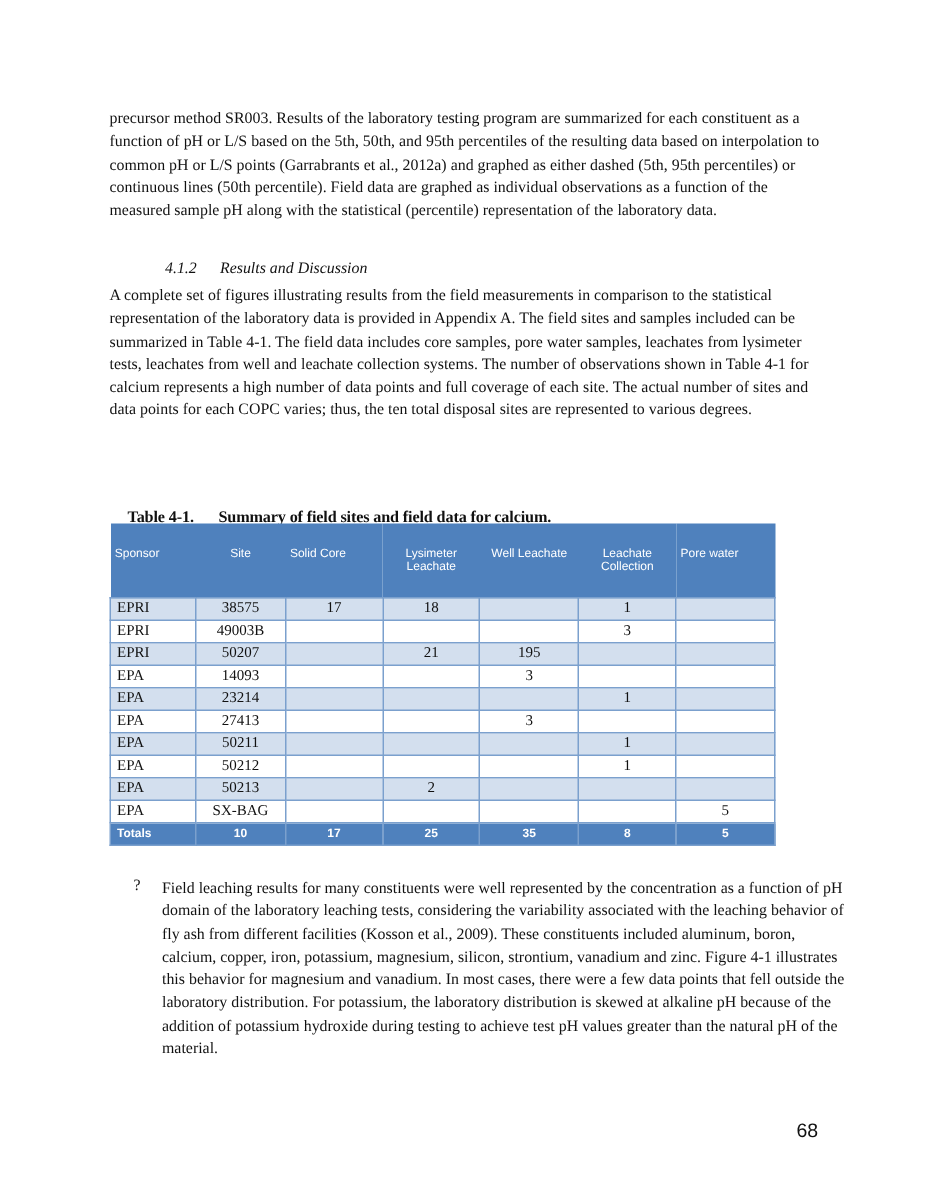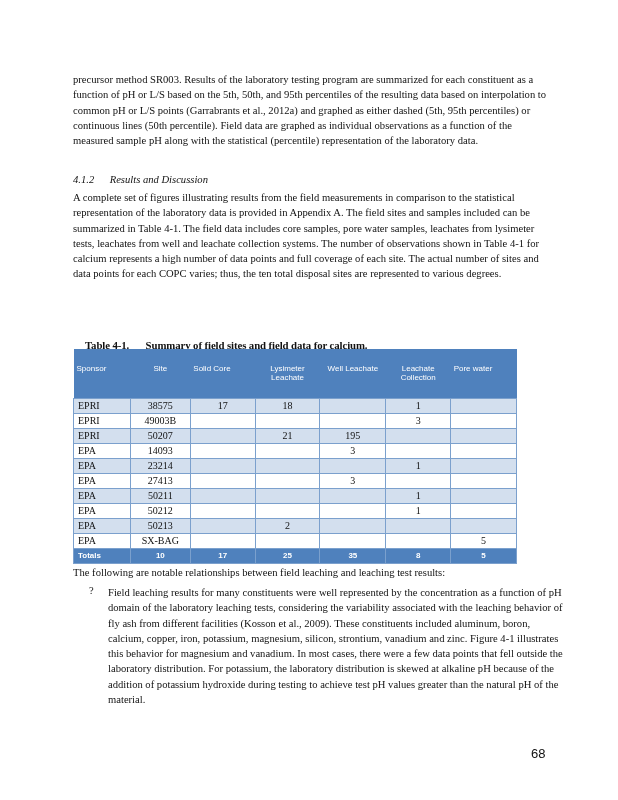--- a/index.html
+++ b/index.html
@@ -2,21 +2,21 @@
 <html><head>
 <meta charset="utf-8">
 <style>
   html, body { margin: 0; padding: 0; background: #ffffff; }
   body { width: 618px; height: 800px; position: relative; overflow: hidden;
          font-family: "Liberation Serif", "DejaVu Serif", serif; color: #111; }
   .page { position: absolute; left: 0; top: 0; width: 583px; height: 800px; }
   .para { position: absolute; left: 73px; width: 480px; font-size: 10.6px; line-height: 15.3px; margin: 0; }
   .p1 { top: 72px; }
   .heading { position: absolute; left: 73px; top: 174px; font-size: 10.6px; font-style: italic; margin: 0; }
-  .heading .num { display: inline-block; width: 34px; }
+  .heading .num { display: inline-block; width: 34px; margin-left: 37px; }
   .p2 { top: 190px; }
   .caption { position: absolute; left: 73px; top: 327px; font-size: 10.8px; font-weight: bold; margin: 12px; letter-spacing: -0.1px; }
   .caption .lbl { display: inline-block; width: 58px; }
   table.data { position: absolute; left: 73px; top: 349px; width: 444px; border-collapse: collapse; font-size: 10px; }
   table.data th { background: #4f81bd; color: #fff; font-weight: normal; font-size: 8px; line-height: 8.5px;
                   height: 17px; padding: 16px 3px; vertical-align: top; font-family: "Liberation Sans", sans-serif; }
   table.data td { border: 1px solid #7ba0cd; height: 14px; padding: 0 4px; line-height: 14px; }
   table.data tr.odd td { background: #d3dfee; }
   table.data tr.even td { background: #ffffff; }
   table.data tr.totals td { background: #4f81bd; color: #fff; font-size: 8px; font-family: "Liberation Sans", sans-serif; font-weight: bold; border-color: #7ba0cd; }
@@ -163,19 +163,18 @@
         <td class="c">10</td>
         <td class="c">17</td>
         <td class="c">25</td>
         <td class="c">35</td>
         <td class="c">8</td>
         <td class="c">5</td>
       </tr>
     </tbody>
   </table>
 
-  <p class="para p3">The following are notable relationships between field leaching and leaching test results:</p>
 
   <span class="bullet">?</span>
   <p class="para p4">Field leaching results for many constituents were well represented by the concentration as a function of pH domain of the laboratory leaching tests, considering the variability associated with the leaching behavior of fly ash from different facilities (Kosson et al., 2009). These constituents included aluminum, boron, calcium, copper, iron, potassium, magnesium, silicon, strontium, vanadium and zinc. Figure 4‑1 illustrates this behavior for magnesium and vanadium. In most cases, there were a few data points that fell outside the laboratory distribution. For potassium, the laboratory distribution is skewed at alkaline pH because of the addition of potassium hydroxide during testing to achieve test pH values greater than the natural pH of the material.</p>
 
   <span class="pagenum">68</span>
 </div>
 
 </body></html>

